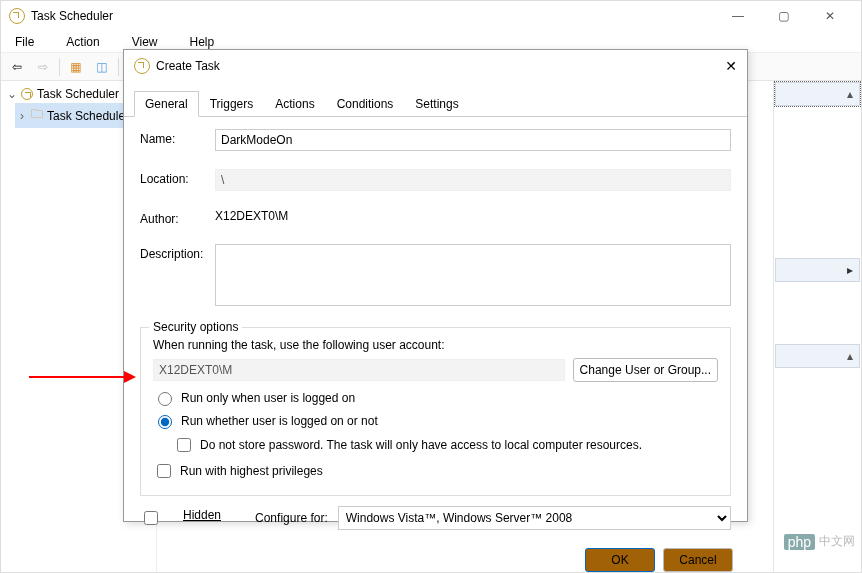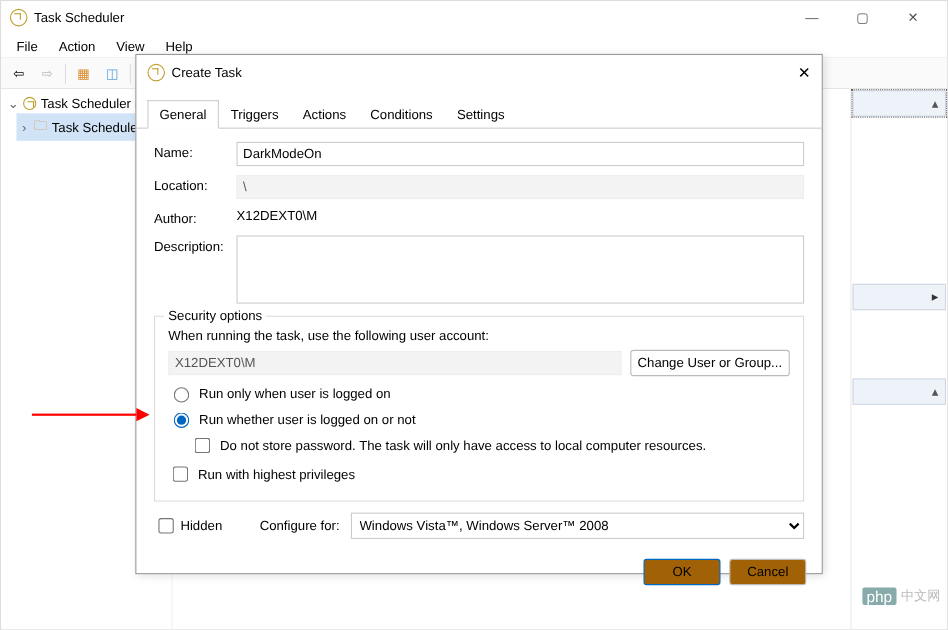--- a/index.html
+++ b/index.html
@@ -4,21 +4,21 @@
 <style>
 * { box-sizing: border-box; font-family: "Segoe UI", Tahoma, sans-serif; font-size: 12px; }
 body { margin: 0; background: #fff; width: 862px; height: 573px; overflow: hidden; position: relative; }
 .main-window { width: 862px; height: 573px; border: 1px solid #ddd; position: relative; background: #fff; }
 .titlebar { height: 30px; display: flex; align-items: center; padding: 0 8px; justify-content: space-between; }
 .titlebar-left { display: flex; align-items: center; gap: 6px; }
 .clock-icon { width: 16px; height: 16px; border: 1.5px solid #c0a030; border-radius: 50%; position: relative; }
 .clock-icon::after { content:""; position:absolute; width:5px; height:5px; border-top:1.5px solid #c0a030; border-right:1.5px solid #c0a030; top:3px; left:3px; }
 .win-controls { display: flex; gap: 0; }
 .win-btn { width: 46px; height: 30px; display: flex; align-items: center; justify-content: center; color: #555; }
-.menubar { height: 22px; display: flex; align-items: center; padding: 0 6px; gap: 3px; border-bottom: 1px solid #eee; }
+.menubar { height: 22px; display: flex; align-items: center; padding: 0 6px; gap: 16px; border-bottom: 1px solid #eee; }
 .menu-item { padding: 2px 8px; }
 .toolbar { height: 28px; display: flex; align-items: center; padding: 0 4px; gap: 2px; border-bottom: 1px solid #e5e5e5; background: #fafafa; }
 .tb-btn { width: 24px; height: 22px; display: flex; align-items: center; justify-content: center; border: 1px solid transparent; }
 .tb-sep { width: 1px; height: 18px; background: #ddd; margin: 0 2px; }
 .content-area { display: flex; height: calc(100% - 80px); position: relative; }
 .tree-pane { width: 156px; border-right: 1px solid #eee; padding: 4px; background: #fff; overflow: hidden; }
 .tree-row { display: flex; align-items: center; gap: 4px; padding: 2px 2px; white-space: nowrap; }
 .tree-row.selected { background: #d1e3f6; }
 .tree-caret { width: 10px; text-align:center; color:#666; }
 .right-pane { flex: 1; position: relative; background: #fff; }
@@ -27,21 +27,21 @@
 .action-hdr.sel { outline: 1px dotted #666; }
 .bottom-bar { height: 34px; border-top: 1px solid #e0e0e0; display: flex; align-items: center; }
 
 
 .dialog { position: absolute; left: 122px; top: 48px; width: 625px; height: 473px; background: #fff; border: 1px solid #999; box-shadow: 2px 2px 8px rgba(0,0,0,0.15); }
 .dlg-titlebar { height: 32px; display: flex; align-items: center; justify-content: space-between; padding: 0 10px; }
 .dlg-tabs { display: flex; border-bottom: 1px solid #ccc; padding: 0 10px; margin-top: 8px; }
 .tab { padding: 5px 10px; border: 1px solid transparent; position: relative; top: 1px; }
 .tab.active { border: 1px solid #ccc; border-bottom: 1px solid #fff; background: #fff; }
 .dlg-body { padding: 12px 16px 8px 16px; }
-.form-row { display: flex; align-items: flex-start; margin-bottom: 8px; }
+.form-row { display: flex; align-items: flex-start; margin-bottom: 18px; }
 .form-label { width: 75px; padding-top: 3px; }
 .form-input { flex: 1; }
 input[type="text"], textarea, .ro-field { width: 100%; padding: 3px 5px; border: 1px solid #ccc; font-family: inherit; font-size: 12px; background:#fff; }
 .ro-field { background: #f3f3f3; border: 1px solid #eee; color:#555; }
 textarea { height: 62px; resize: none; }
 .fieldset { border: 1px solid #ddd; padding: 10px 12px 8px 12px; margin-top: 6px; position: relative; }
 .fieldset-legend { position: absolute; top: -8px; left: 8px; background: #fff; padding: 0 4px; }
 .sec-row { display: flex; align-items: center; gap: 8px; margin-bottom: 7px; }
 .radio-row, .check-row { display: flex; align-items: center; gap: 6px; margin-bottom: 6px; }
 .indented { margin-left: 20px; }
@@ -195,21 +195,21 @@
           <input type="checkbox" style="">
           <span>Do not store password.  The task will only have access to local computer resources.</span>
         </div>
         <div class="check-row">
           <input type="checkbox" style="">
           <span>Run with highest privileges</span>
         </div>
       </div>
 
       <div class="config-row">
-        <div style="display:flex;align-items:center;gap:3px;">
+        <div style="display:flex;align-items:flex-start;gap:22px;text-decoration:underline;">
           <input type="checkbox" style="">
           <span>Hidden</span>
         </div>
         <span style="margin-left:24px;">Configure for:</span>
         <select>
           <option>Windows Vista™, Windows Server™ 2008</option>
         </select>
       </div>
     </div>
 

